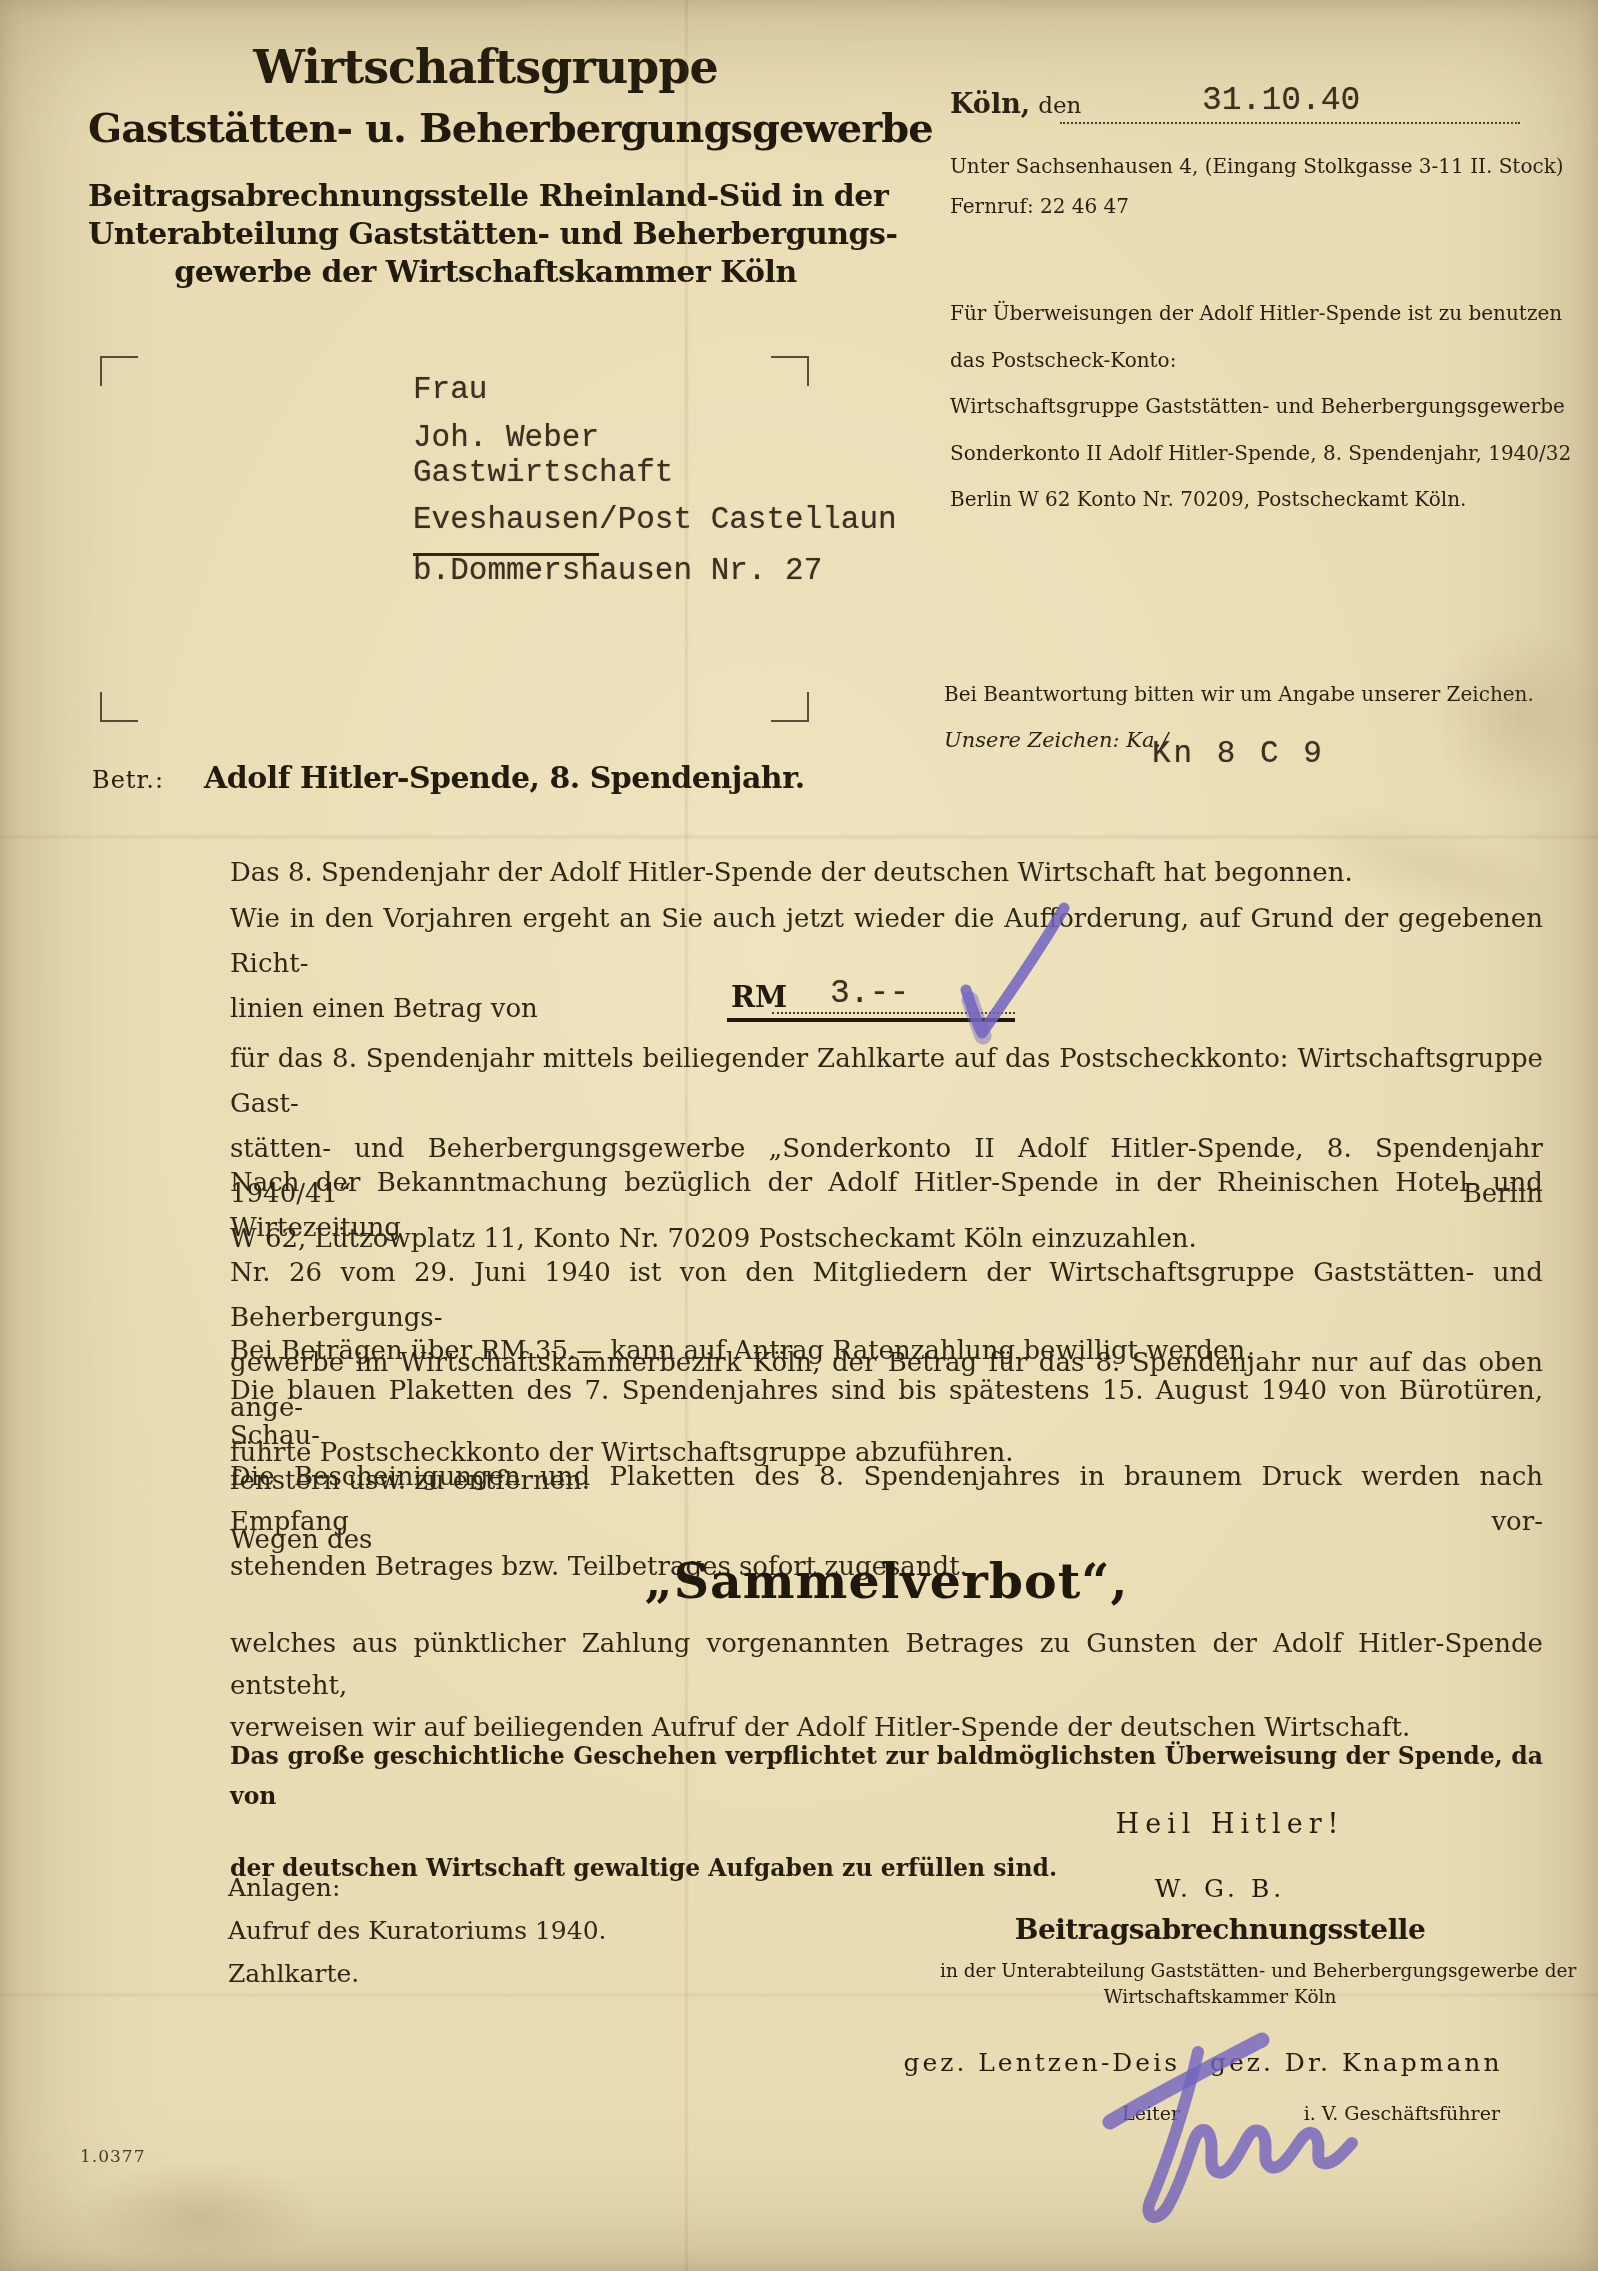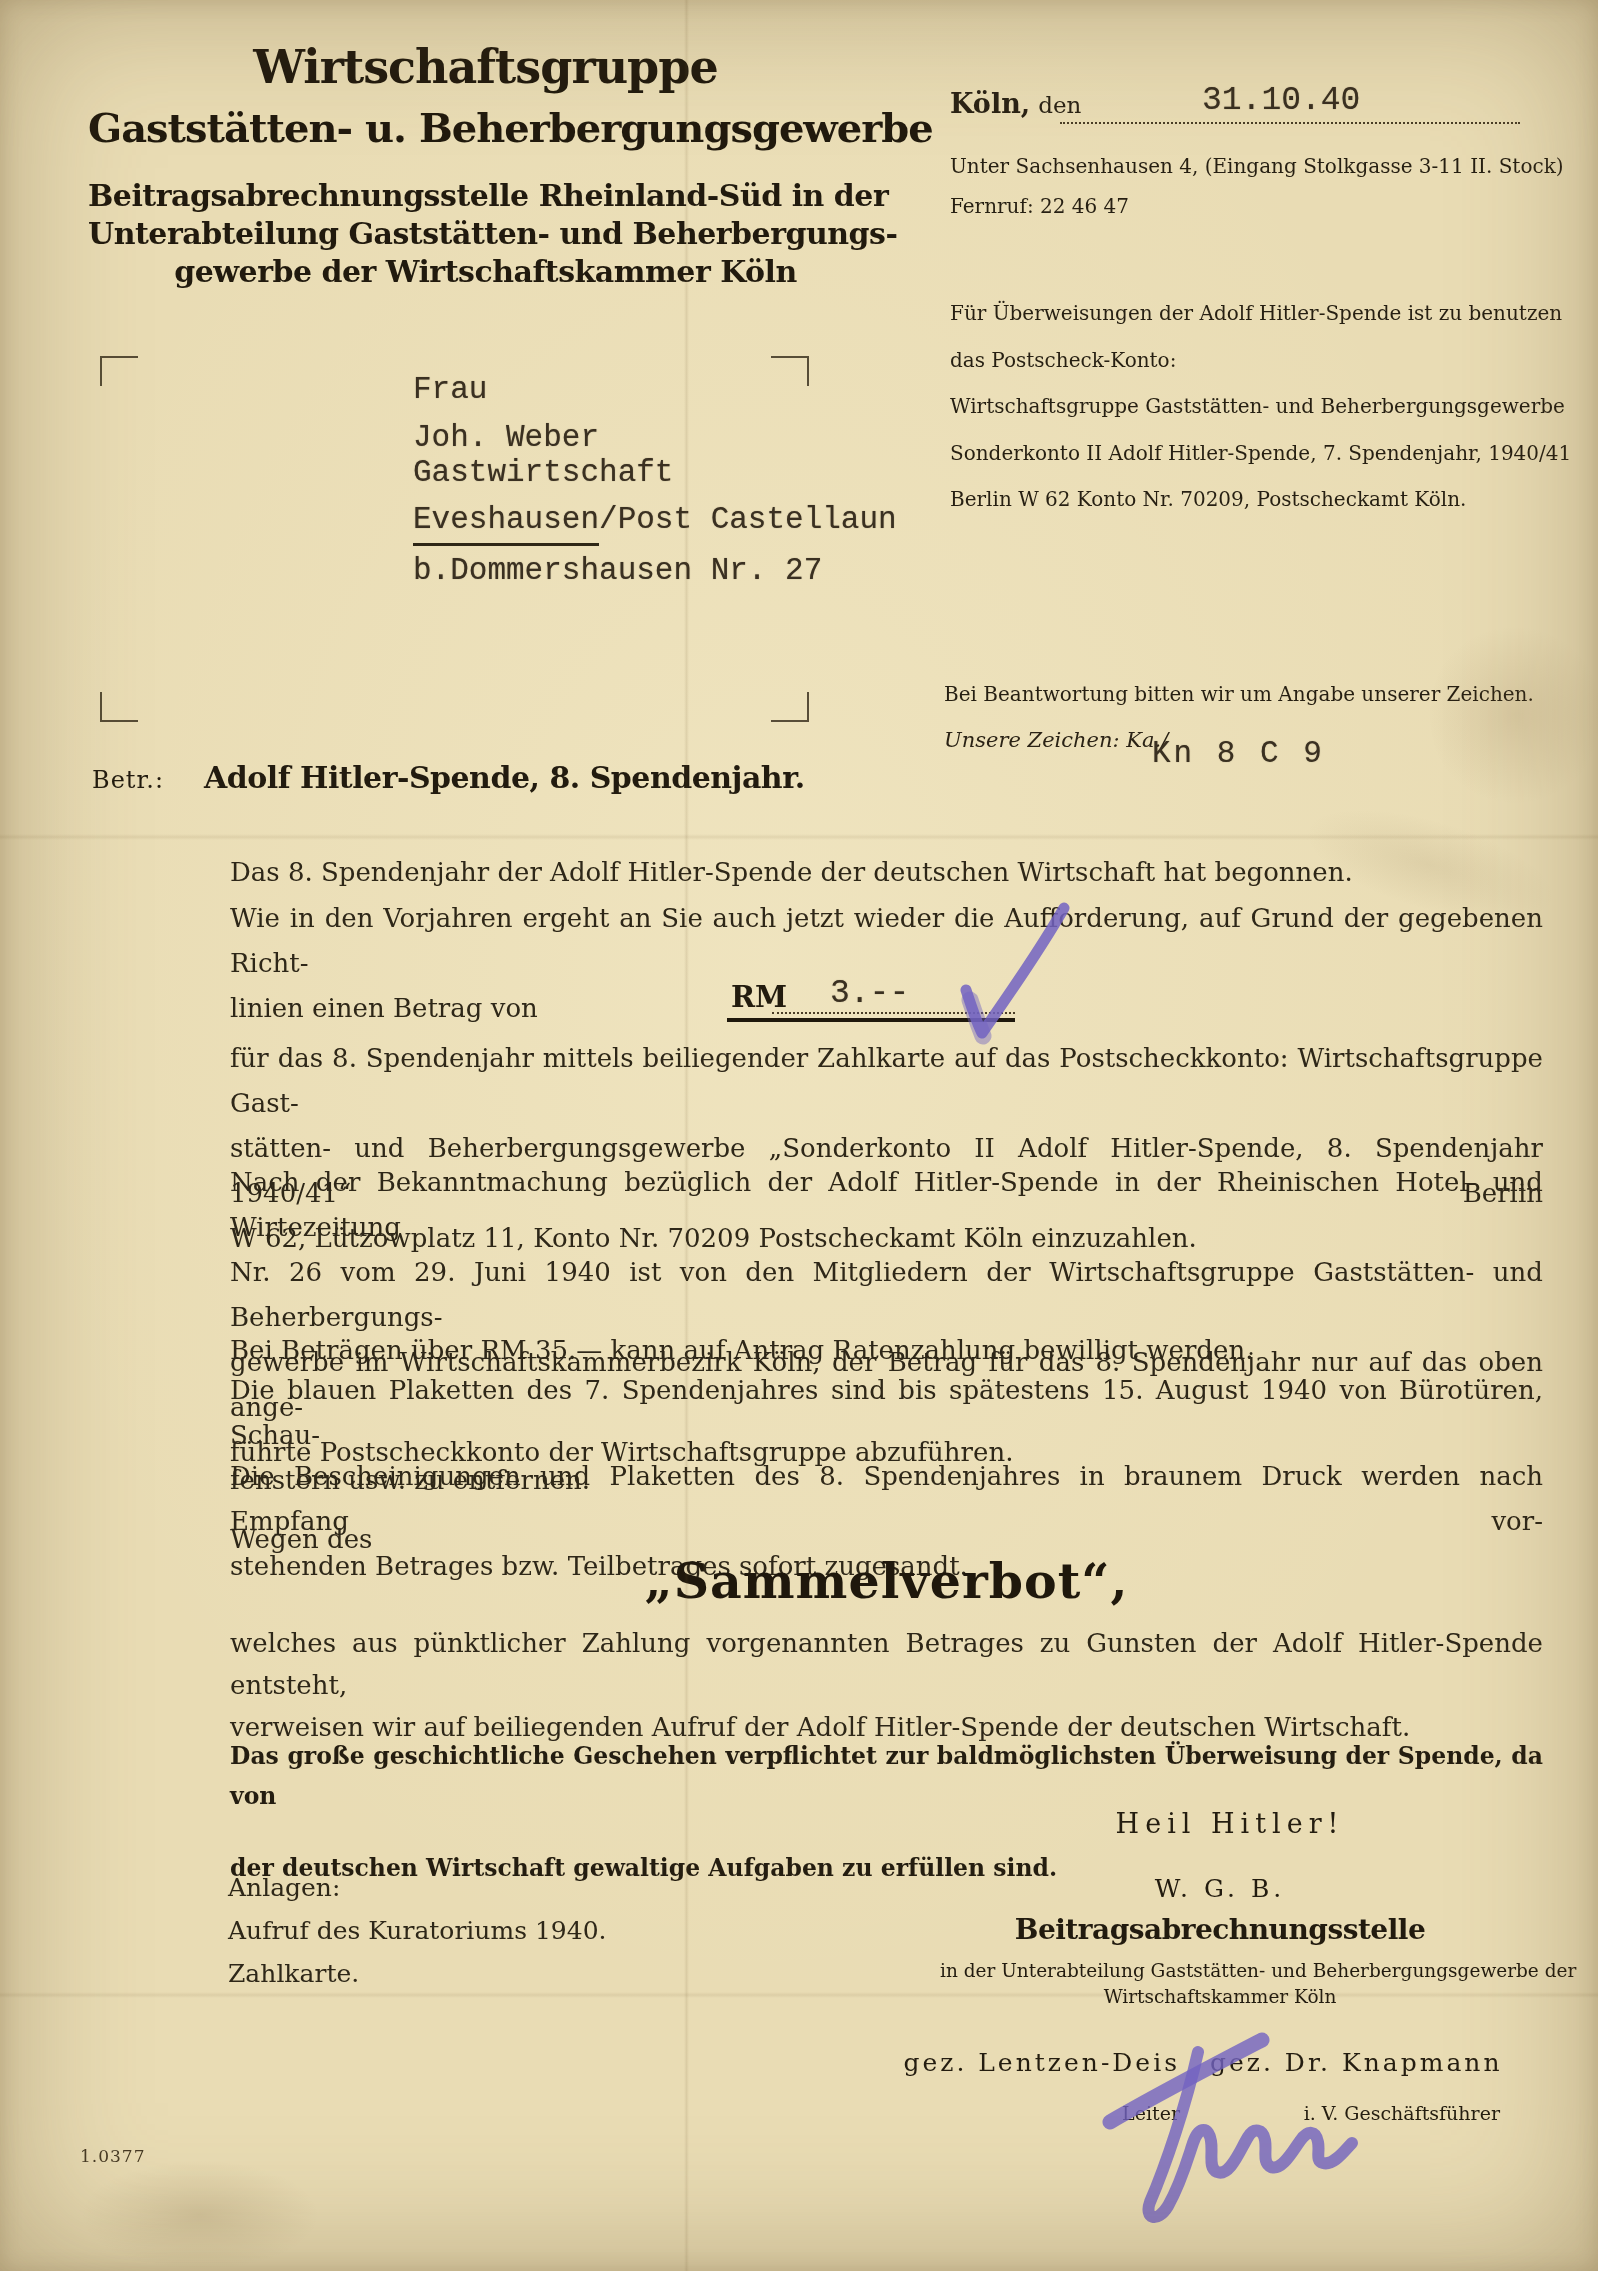--- a/index.html
+++ b/index.html
@@ -26,21 +26,21 @@
   .smallprint{font-size:20px;color:#261f12;white-space:nowrap;}
   .dateline{position:absolute;left:950px;top:88px;white-space:nowrap;}
   .dateline .place{font-size:27px;font-weight:bold;}
   .dateline .den{font-size:23px;margin-left:8px;}
   .dotline{position:absolute;border-bottom:2px dotted #4a3d26;pointer-events:none;}
   .mono{font-family:"Liberation Mono","DejaVu Sans Mono",monospace;color:#3a3021;text-shadow:0 0 1px rgba(58,48,33,.5);}
   .typed-date{position:absolute;left:1202px;top:82px;font-size:33px;}
   .paynote{position:absolute;left:950px;top:290px;line-height:46.5px;}
   
   .recline{position:absolute;left:413px;font-size:31px;white-space:nowrap;}
-  .u-town{border-bottom:3px solid #2f2716;padding-bottom:6px;}
+  .u-town{border-bottom:3px solid #2f2716;padding-bottom:16px;}
   .bracket{position:absolute;width:36px;height:28px;pointer-events:none;}
   .bracket.tl{border-top:2px solid rgba(50,40,22,.8);border-left:2px solid rgba(50,40,22,.8);}
   .bracket.tr{border-top:2px solid rgba(50,40,22,.8);border-right:2px solid rgba(50,40,22,.8);}
   .bracket.bl{border-bottom:2px solid rgba(50,40,22,.8);border-left:2px solid rgba(50,40,22,.8);}
   .bracket.br{border-bottom:2px solid rgba(50,40,22,.8);border-right:2px solid rgba(50,40,22,.8);}
   .refnote{position:absolute;left:944px;top:682px;}
   .reflabel{position:absolute;left:944px;top:728px;font-size:21px;white-space:nowrap;font-style:italic;}
   .refcode{position:absolute;left:1152px;top:736px;font-size:31px;letter-spacing:3px;}
   
   .subject{position:absolute;left:92px;top:760px;white-space:nowrap;color:#221b0f;}
@@ -93,21 +93,21 @@
   </div>
   <div class="dotline" style="left:1060px;top:96px;width:460px;height:26px;"></div>
   <div class="typed-date mono">31.10.40</div>
   <div class="smallprint" style="position:absolute;left:950px;top:154px;">Unter Sachsenhausen 4, (Eingang Stolkgasse 3-11 II. Stock)</div>
   <div class="smallprint" style="position:absolute;left:950px;top:194px;">Fernruf: 22 46 47</div>
 
   <div class="paynote smallprint">
     <div>Für Überweisungen der Adolf Hitler-Spende ist zu benutzen</div>
     <div>das Postscheck-Konto:</div>
     <div>Wirtschaftsgruppe Gaststätten- und Beherbergungsgewerbe</div>
-    <div>Sonderkonto II Adolf Hitler-Spende, 7. Spendenjahr, 1940/41</div>
+    <div>Sonderkonto II Adolf Hitler-Spende, 8. Spendenjahr, 1940/32</div>
     <div>Berlin W 62 Konto Nr. 70209, Postscheckamt Köln.</div>
   </div>
 
   <div class="bracket tl" style="left:100px;top:356px;"></div>
   <div class="bracket tr" style="left:771px;top:356px;"></div>
   <div class="bracket bl" style="left:100px;top:692px;"></div>
   <div class="bracket br" style="left:771px;top:692px;"></div>
 
   <div class="recline mono" style="top:372px;">Frau</div>
   <div class="recline mono" style="top:420px;">Joh. Weber</div>

